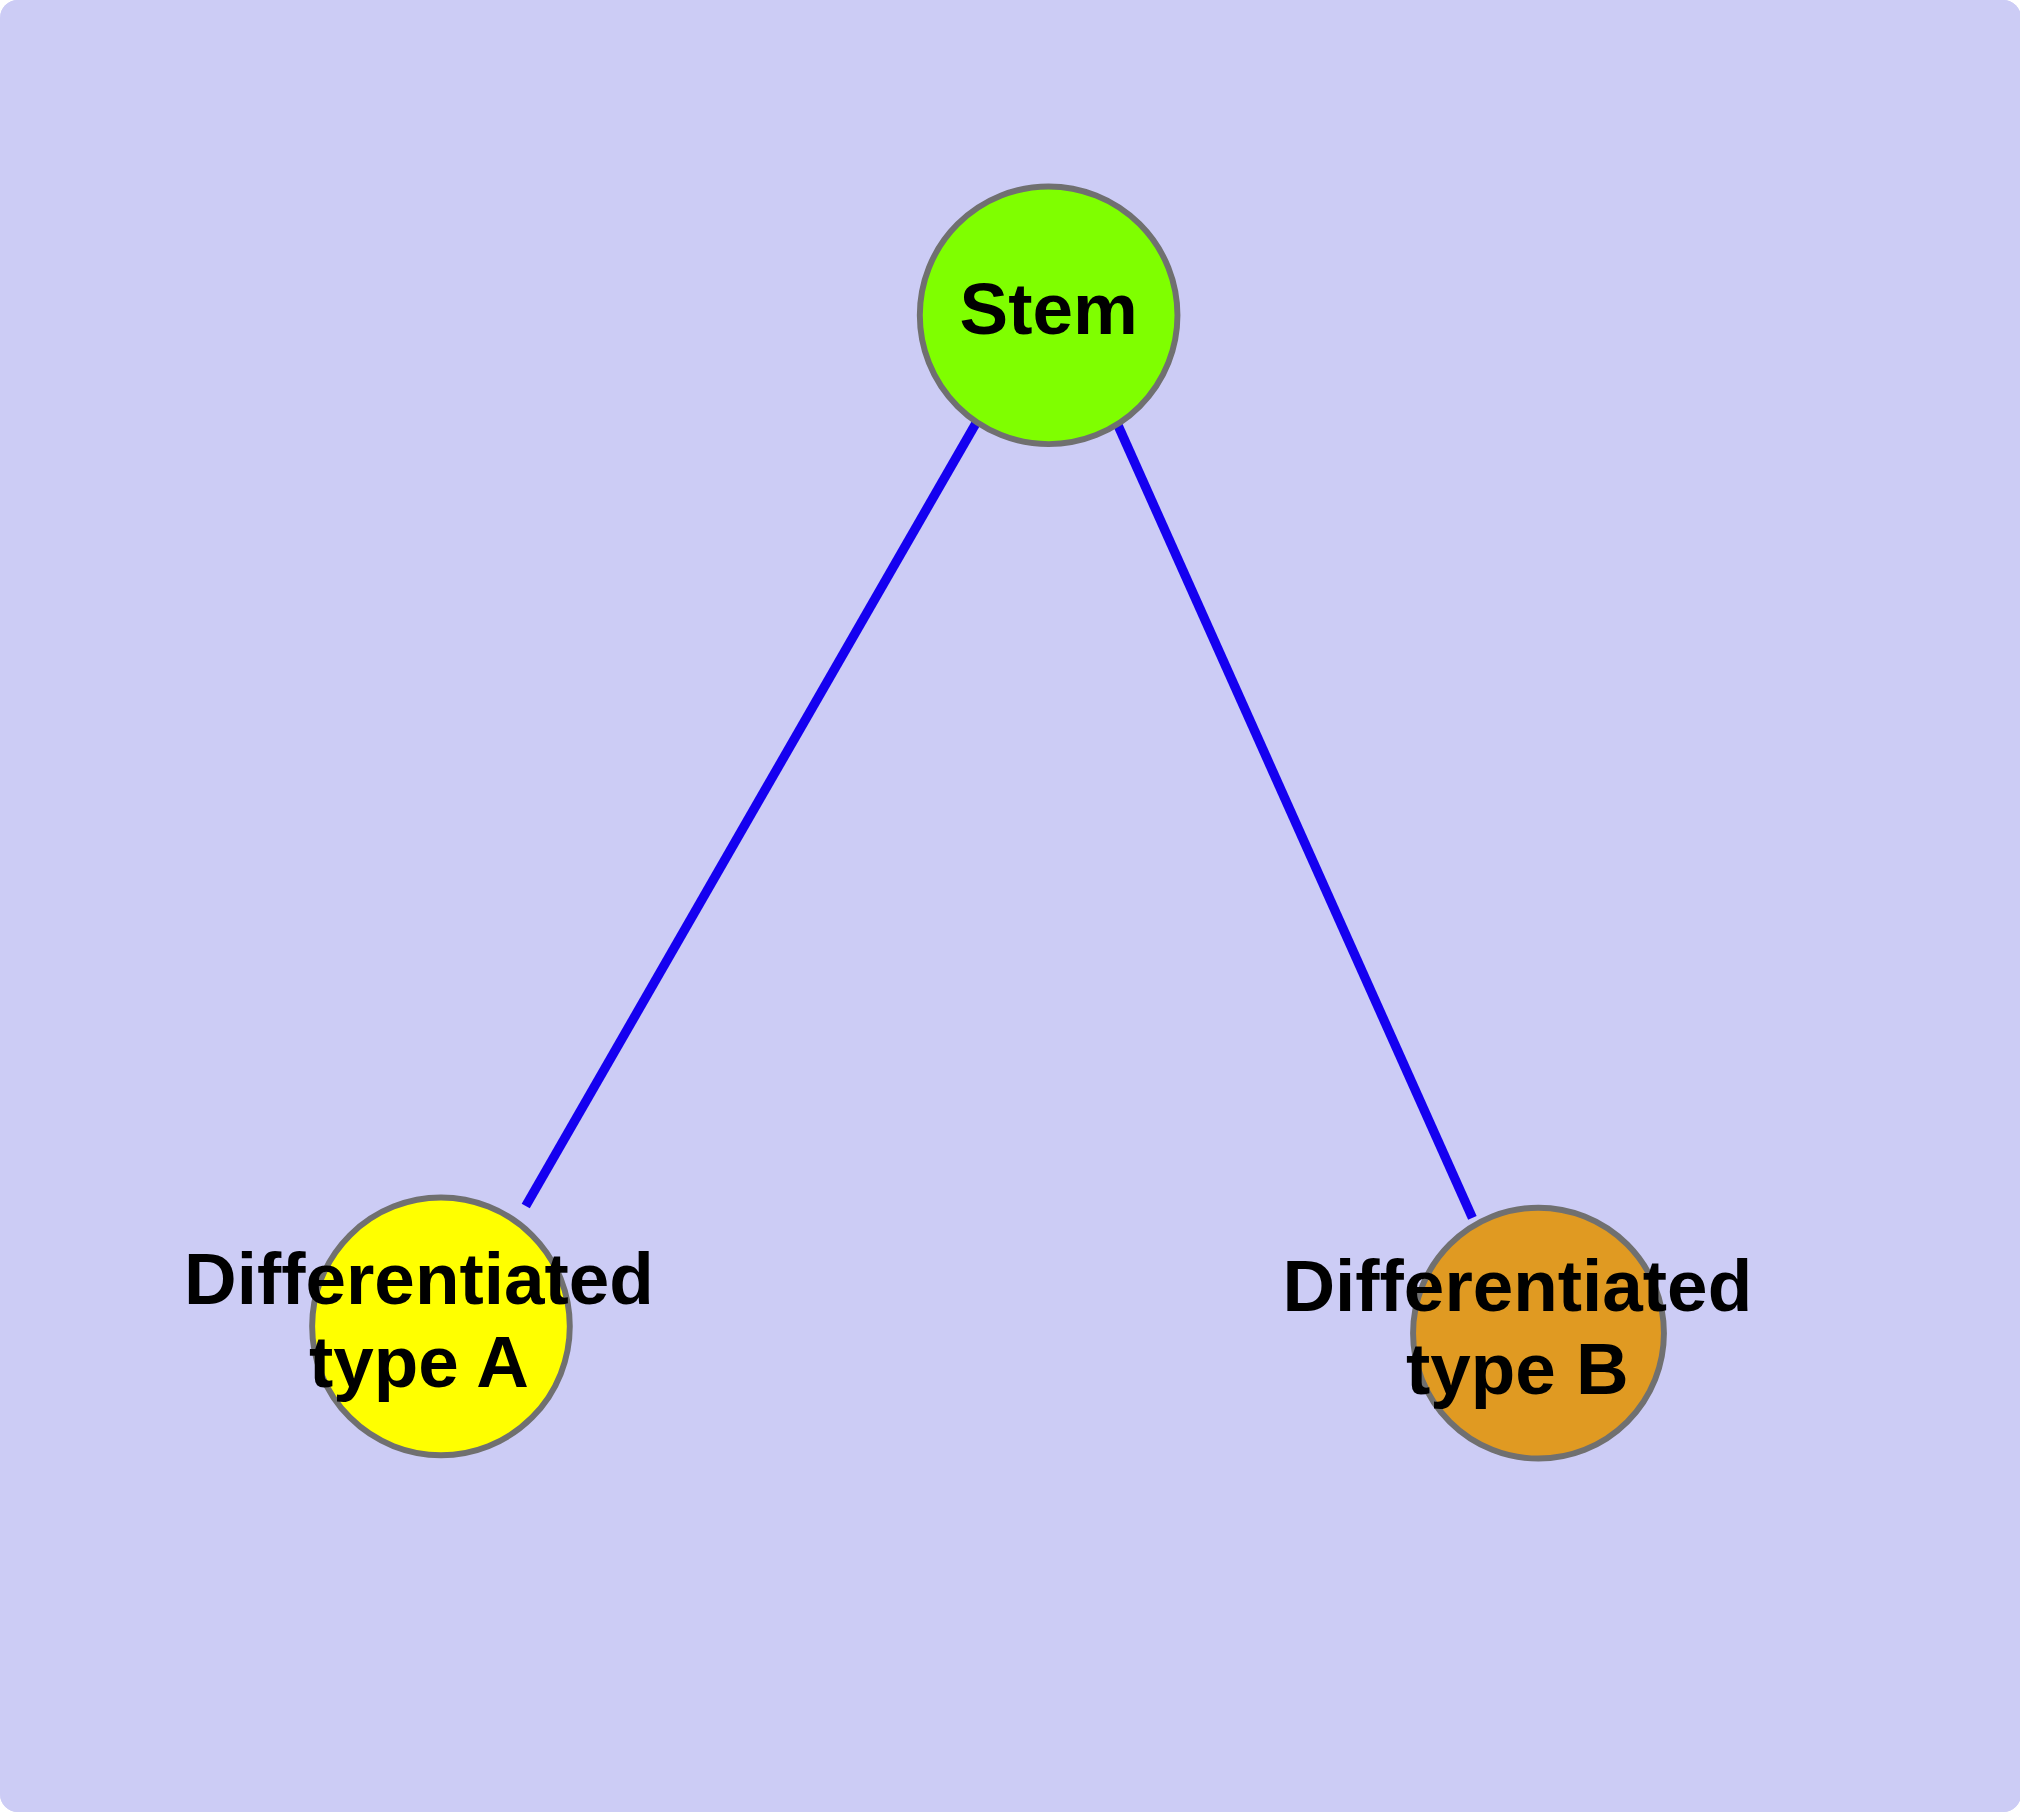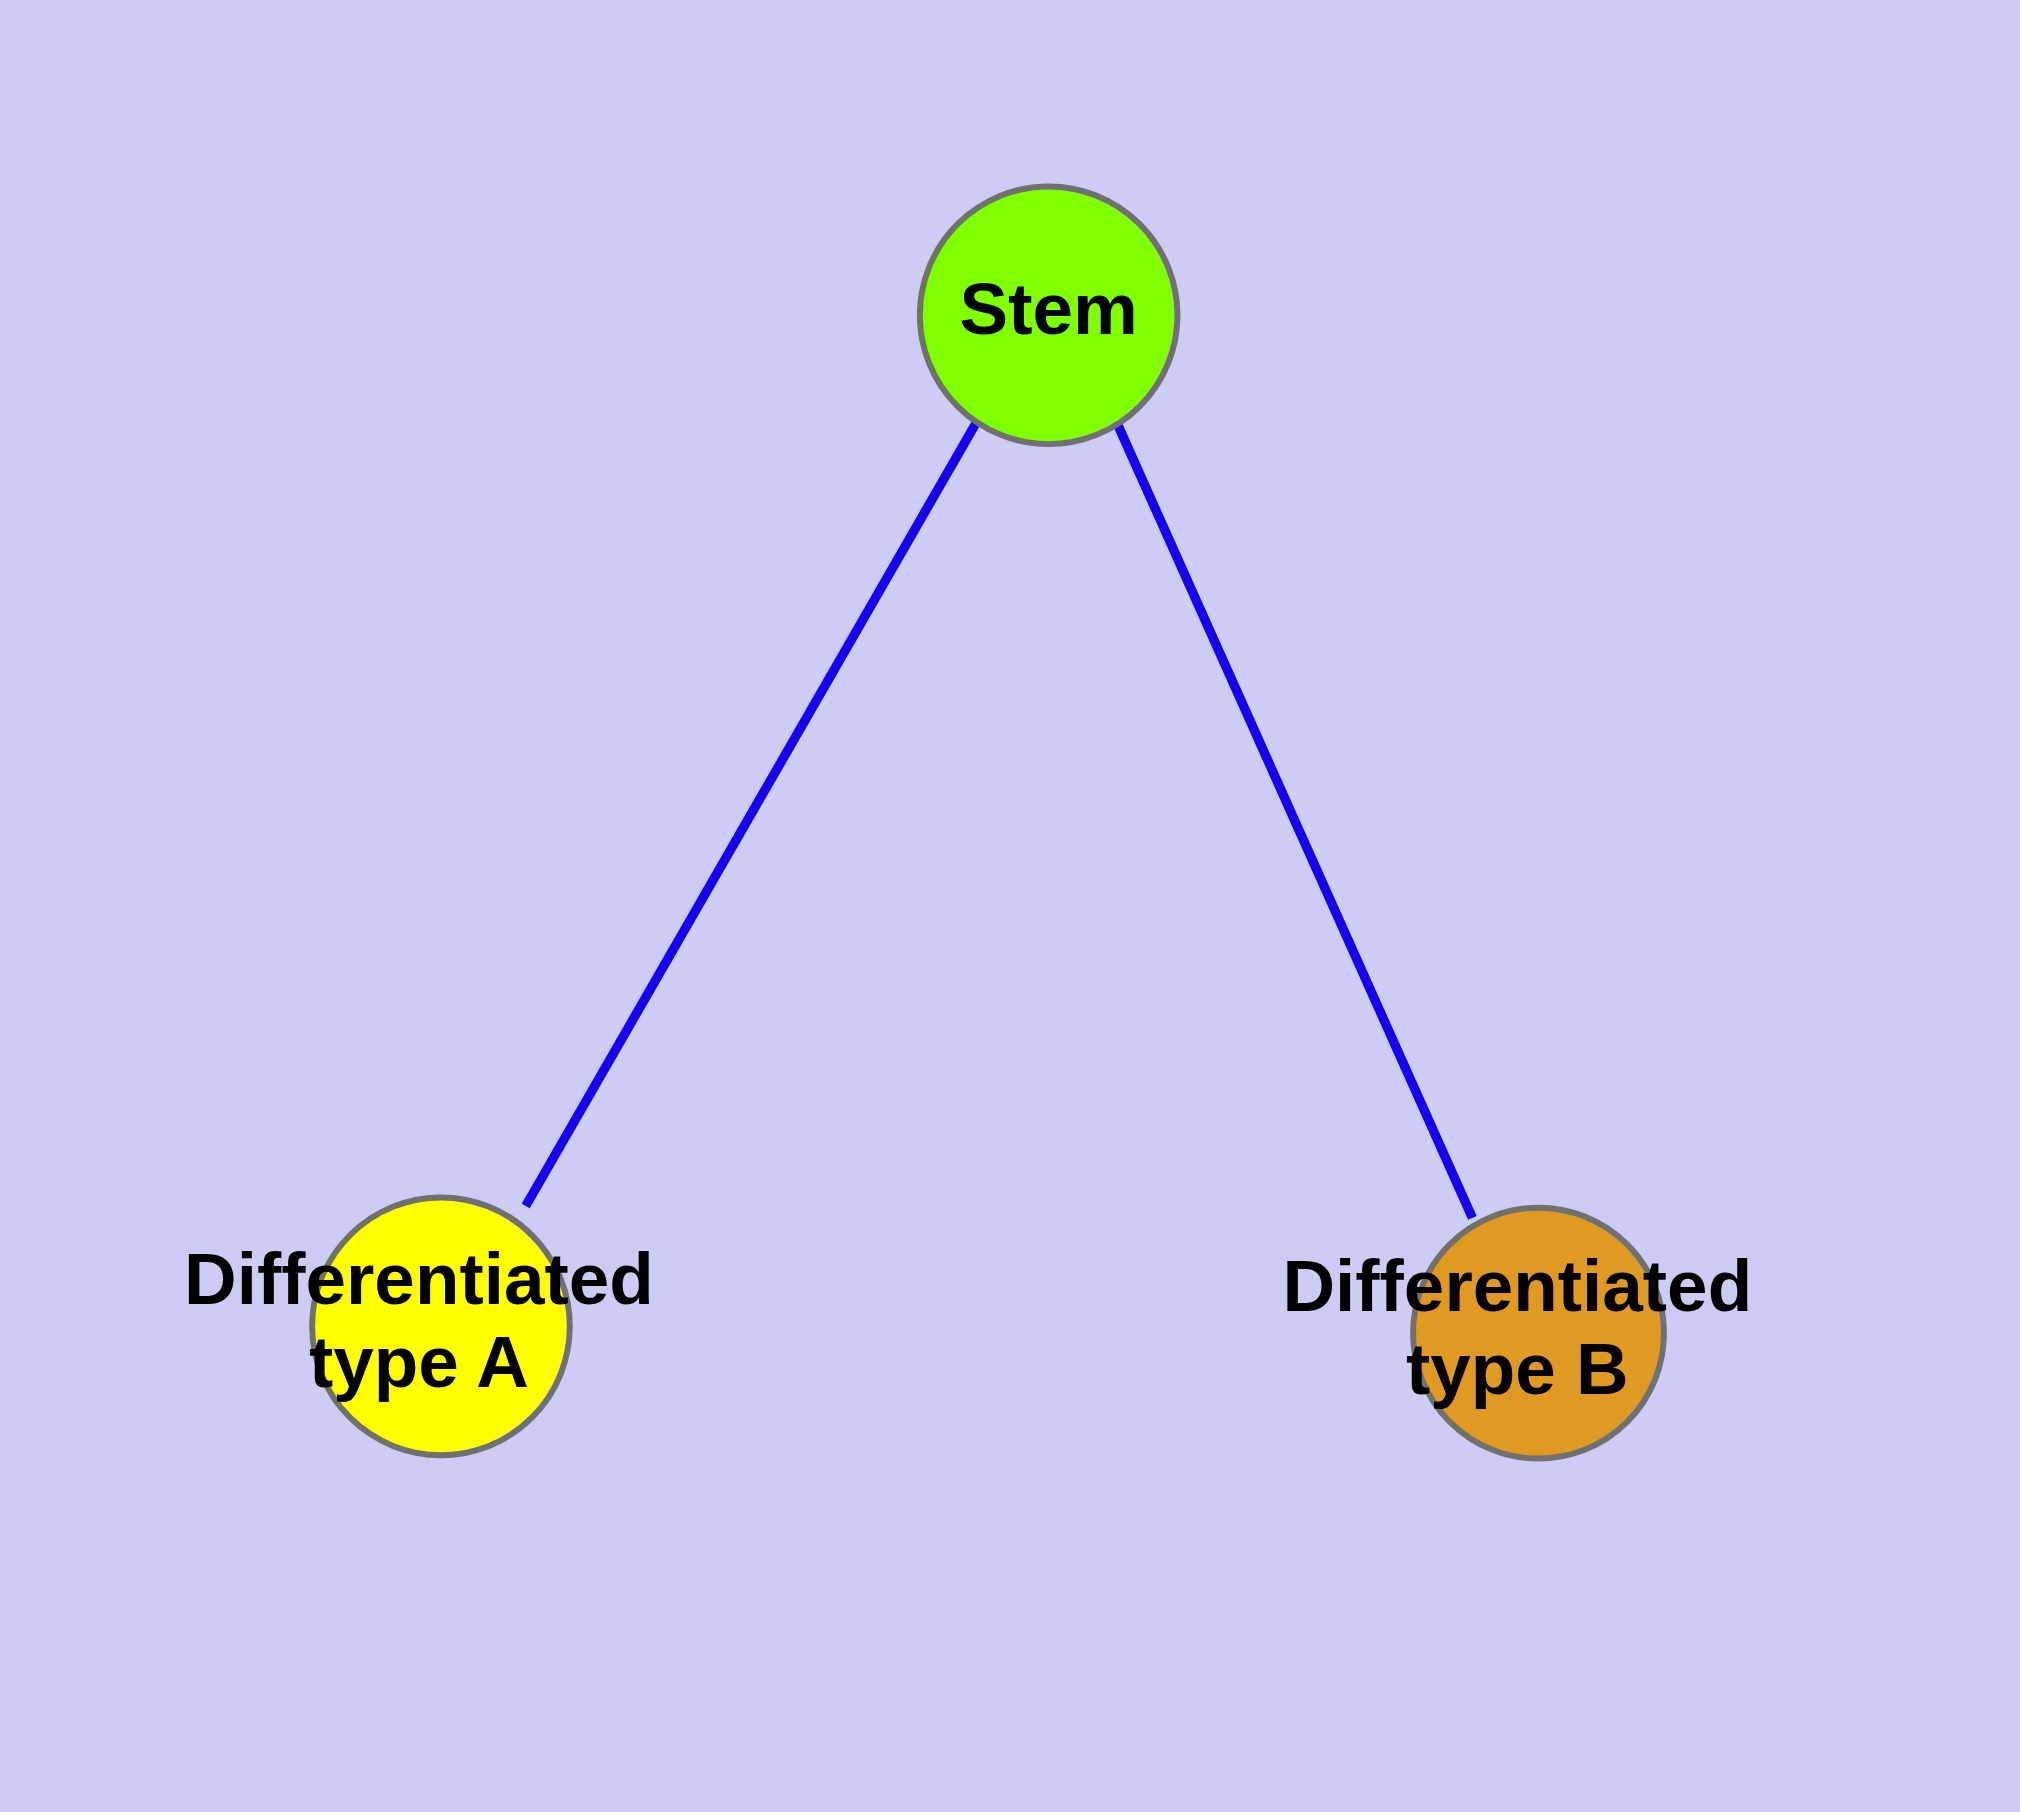--- a/index.html
+++ b/index.html
@@ -7,20 +7,21 @@
     margin: 0;
     padding: 0;
     background: #ffffff;
   }
   #canvas {
     position: relative;
     width: 2021px;
     height: 1812px;
     overflow: hidden;
     font-family: "Liberation Sans", sans-serif;
+    border-radius: 18px;
   }
   #graph-svg {
     position: absolute;
     top: 0;
     left: 0;
     width: 2021px;
     height: 1812px;
     display: block;
   }
   .node-label {

